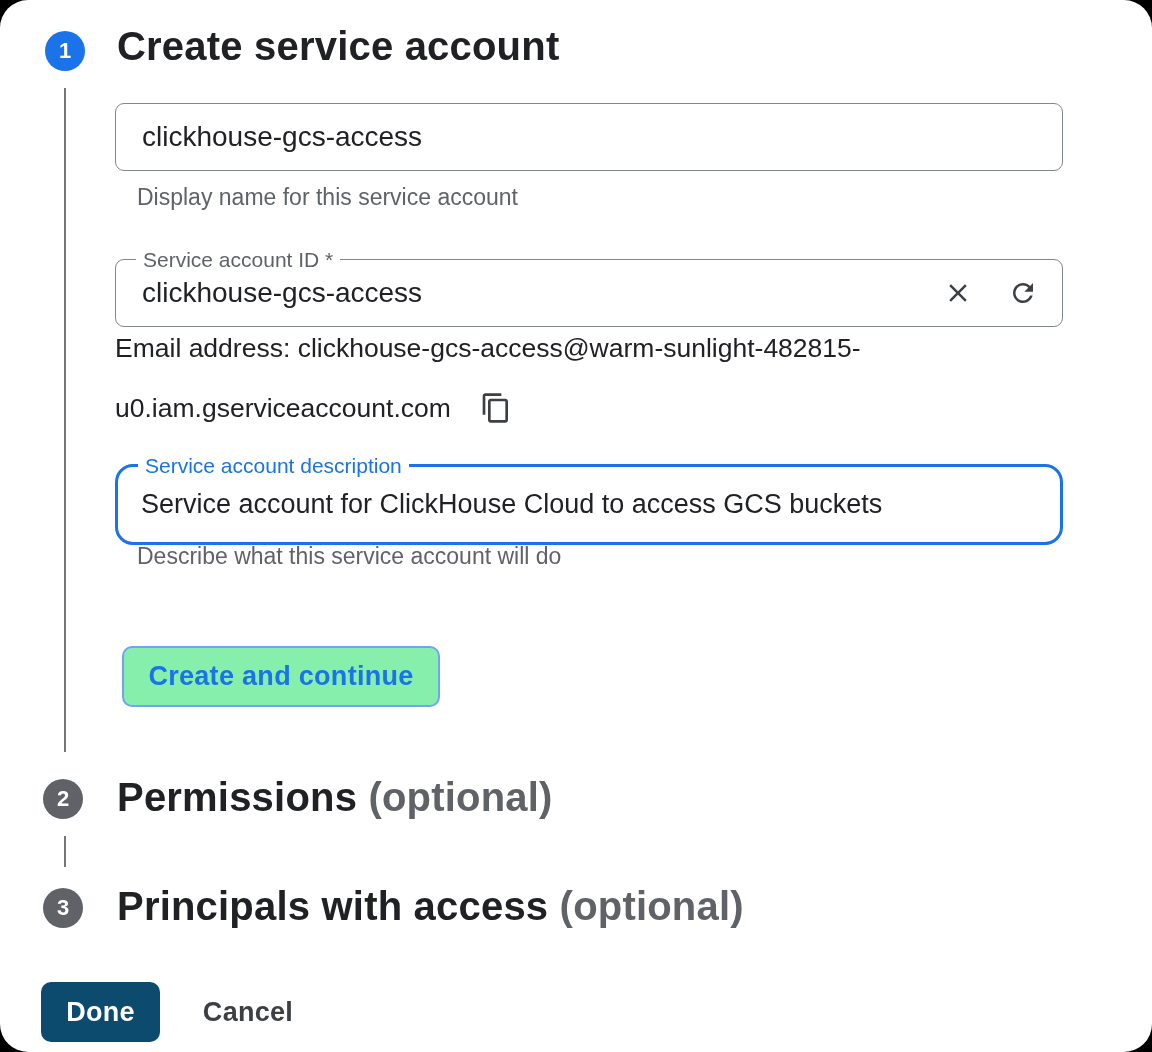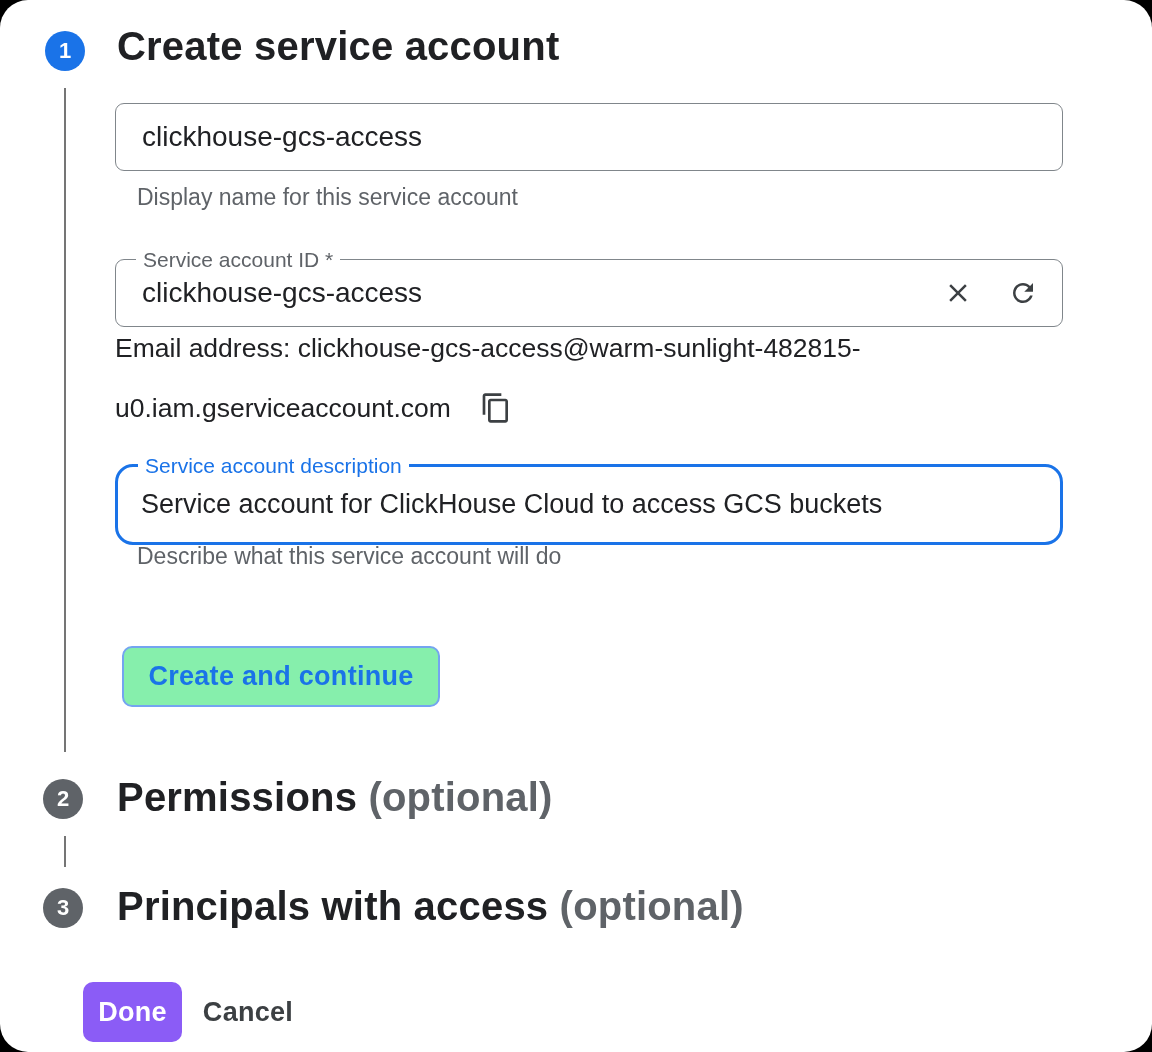--- a/index.html
+++ b/index.html
@@ -74,22 +74,22 @@
     display:flex;align-items:center;justify-content:center;
     font-family:"Liberation Sans", sans-serif;
     font-size:27px;font-weight:bold;letter-spacing:0.3px;
     border-radius:10px;cursor:pointer;background:none;border:none;
   }
   .btn-create{
     left:122px;top:646px;width:318px;height:61px;
     border:2px solid #74a4f0;color:#1a73e8;background:#86efac;
   }
   .btn-done{
-    left:41px;top:982px;width:99px;height:60px;
-    background:#8b5cf6;color:#ffffff;margin-left:42px;
+    left:41px;top:982px;width:119px;height:60px;
+    background:#0c4a6e;color:#ffffff;
   }
   .btn-cancel{
     left:178px;top:982px;width:140px;height:60px;
     color:#3c4043;background:transparent;text-align:right;
   }
 </style>
 </head>
 <body>
 
 <div class="card">

